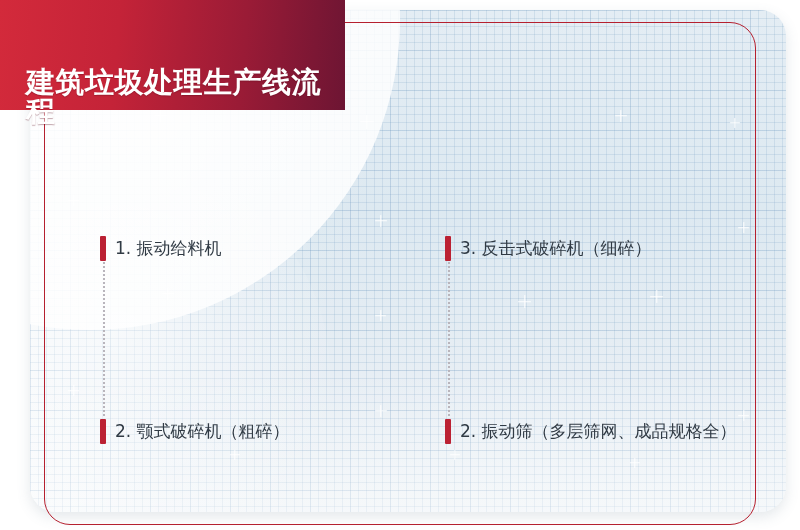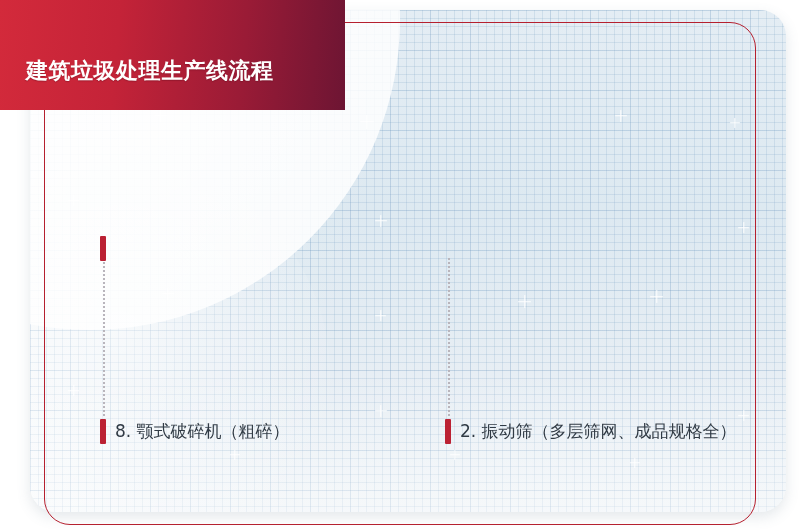--- a/index.html
+++ b/index.html
@@ -74,22 +74,22 @@
     background:linear-gradient(95deg,#d32a3b 0%,#c42338 34%,#9a1b36 70%,#6d1533 100%);
     z-index:6;
   }
   .banner .t1{
     position:absolute;left:26px;top:20px;
     font-size:29px;font-weight:bold;color:#f7c325;letter-spacing:2px;
     line-height:1;
     text-shadow:0 1px 1px rgba(90,10,25,.45);
   }
   .banner .t2{
-    position:absolute;left:26px;top:60px;
-    font-size:22px;font-weight:bold;color:#ffffff;letter-spacing:.5px;
+    position:absolute;left:26px;top:68px;
+    font-size:29px;font-weight:bold;color:#ffffff;letter-spacing:.5px;
     line-height:1;
     text-shadow:0 1px 1px rgba(90,10,25,.35);
   }
   .label{
     position:absolute;display:flex;align-items:center;
     font-size:17px;color:#303a44;white-space:nowrap;
     z-index:5;
   }
   .label .bar{
     display:inline-block;width:6px;height:25px;background:#bb2133;
@@ -538,27 +538,32 @@
     <div class="sc-coil2"></div>
     <div class="sc-spring a"></div>
     <div class="sc-spring b"></div>
     <div class="sc-motor"></div>
     <div class="sc-nub"></div>
     <div class="sc-nub2"></div>
   </div>
 
   <div class="label" style="left:100px;top:236px;">
     <span class="bar"></span>
+    <span class="txt">1. 振动给料机</span>
   </div>
 
   <div class="label" style="left:100px;top:419px;">
     <span class="bar"></span>
-    <span class="txt">8. 颚式破碎机（粗碎）</span>
-  </div>
-
+    <span class="txt">2. 颚式破碎机（粗碎）</span>
+  </div>
+
+  <div class="label" style="left:445px;top:236px;">
+    <span class="bar"></span>
+    <span class="txt">3. 反击式破碎机（细碎）</span>
+  </div>
 
   <div class="label" style="left:445px;top:419px;">
     <span class="bar"></span>
     <span class="txt">2. 振动筛（多层筛网、成品规格全）</span>
   </div>
 
   <div class="banner">
     <div class="t2">建筑垃圾处理生产线流程</div>
   </div>
 

